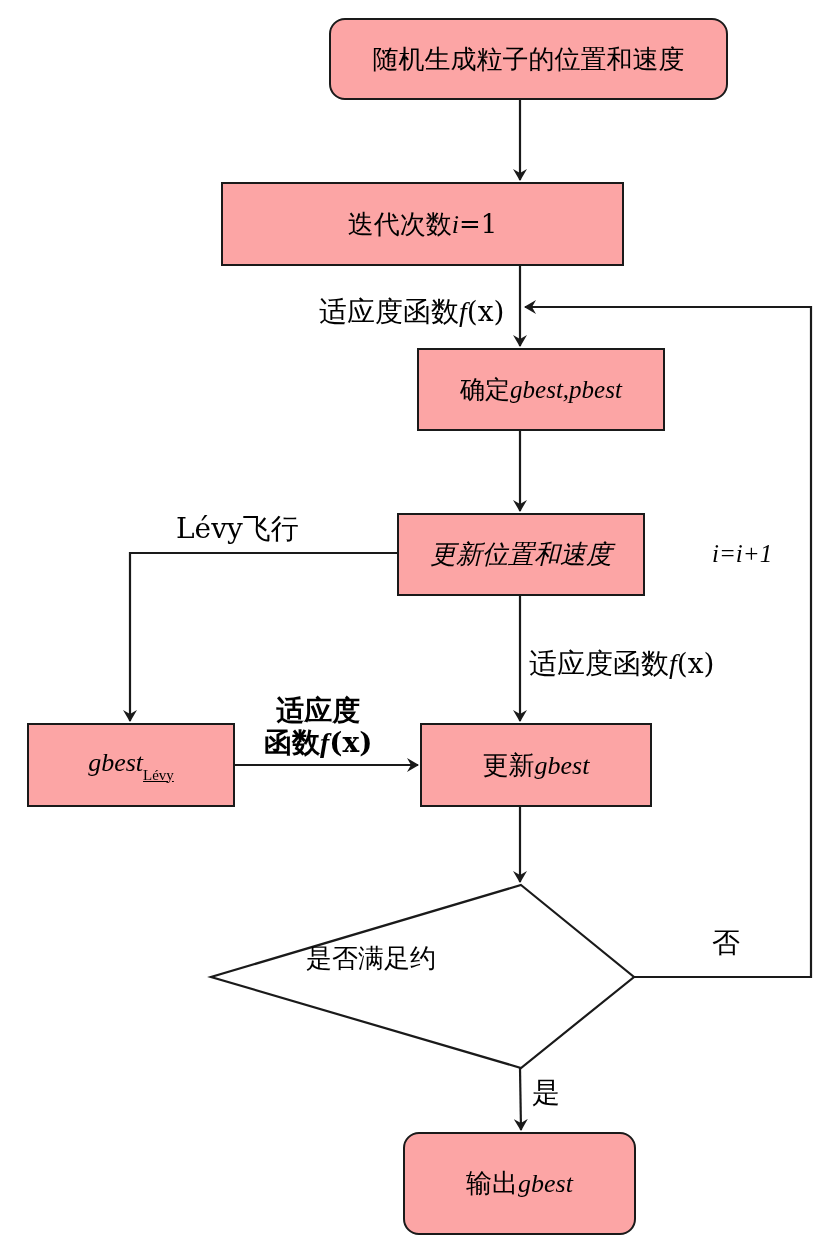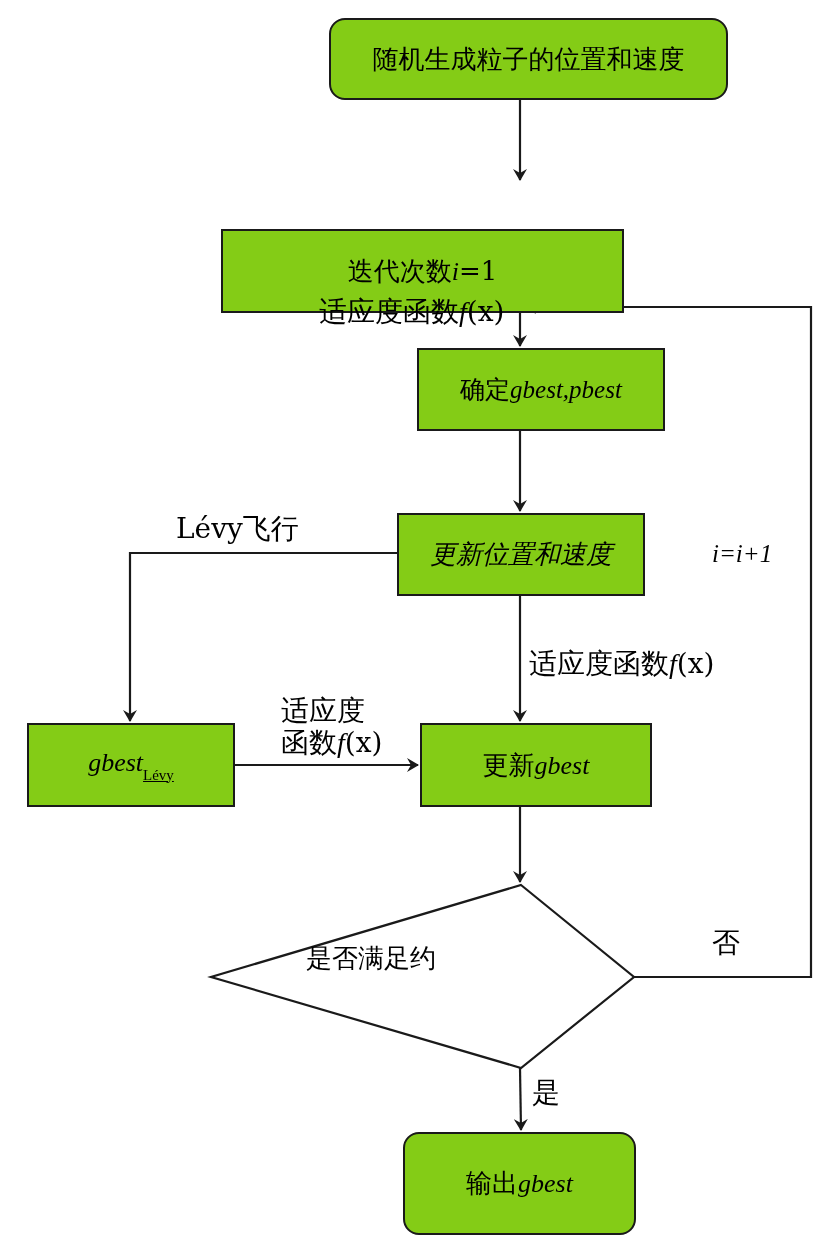--- a/index.html
+++ b/index.html
@@ -1,20 +1,20 @@
 <!DOCTYPE html>
 <html><head>
 <meta charset="utf-8">
 <style>
   html, body { margin: 0; padding: 0; background: #ffffff; }
   body { width: 827px; height: 1240px; position: relative; overflow: hidden;
          font-family: "DejaVu Serif", "Liberation Serif", serif; color: #000; }
   svg { position: absolute; left: 0; top: 0; }
   .node { position: absolute; box-sizing: border-box; border: 2px solid #1a1a1a;
-          background: #84cc16; display: flex; align-items: center; justify-content: center;
+          background: #fca5a5; display: flex; align-items: center; justify-content: center;
           font-size: 26px; white-space: nowrap; }
   .rounded { border-radius: 16px; }
   .lbl { position: absolute; font-size: 28px; white-space: nowrap; line-height: 1.15; }
   .it { font-style: italic; font-family: "Liberation Serif", "DejaVu Serif", serif; }
   .sub { font-size: 15px; vertical-align: -9px; font-family: "Liberation Serif", serif; text-decoration: underline; }
   .diamond-text { position: absolute; left: 212px; top: 940px; width: 300px; text-align: center;
                   font-size: 26px; line-height: 36px; }
 </style>
 </head>
 <body>
@@ -36,21 +36,21 @@
     <polyline points="634,977 811,977 811,307 525,307" marker-end="url(#arr)"></polyline>
     <line x1="520" y1="1068" x2="521" y2="1130" marker-end="url(#arr)"></line>
   </g>
   <polygon points="521,885 634,977 521,1068 211,977" fill="#fff" stroke="#1a1a1a" stroke-width="2.2"></polygon>
 </svg>
 
 <div class="node rounded" style="left:329px;top:18px;width:399px;height:82px;">
   <span>随机生成粒子的位置和速度</span>
 </div>
 
-<div class="node" style="left:221px;top:182px;width:403px;height:84px;margin-top:47px;">
+<div class="node" style="left:221px;top:182px;width:403px;height:84px;">
   <span>
     <span>迭代次数</span><span class="it">i</span><span>=1</span>
   </span>
 </div>
 
 <div class="node" style="left:417px;top:348px;width:248px;height:83px;font-size:25px;">
   <span>
     <span>确定</span><span class="it">gbest,pbest</span>
   </span>
 </div>
@@ -86,21 +86,21 @@
 </div>
 
 <div class="lbl" style="left:176px;top:513px;">
   <span>Lévy飞行</span>
 </div>
 
 <div class="lbl" style="left:529px;top:648px;">
   <span>适应度函数</span><span class="it">f</span><span>(x)</span>
 </div>
 
-<div class="lbl" style="left:281px;top:695px;text-align:left;">
+<div class="lbl" style="left:264px;top:695px;text-align:center;font-weight:bold;">
   <div>适应度</div>
   <div><span>函数</span><span class="it">f</span><span>(x)</span></div>
 </div>
 
 <div class="lbl it" style="left:712px;top:540px;font-size:25px;">
   <span>i=i+1</span>
 </div>
 
 <div class="lbl" style="left:712px;top:927px;">
   <span>否</span>

